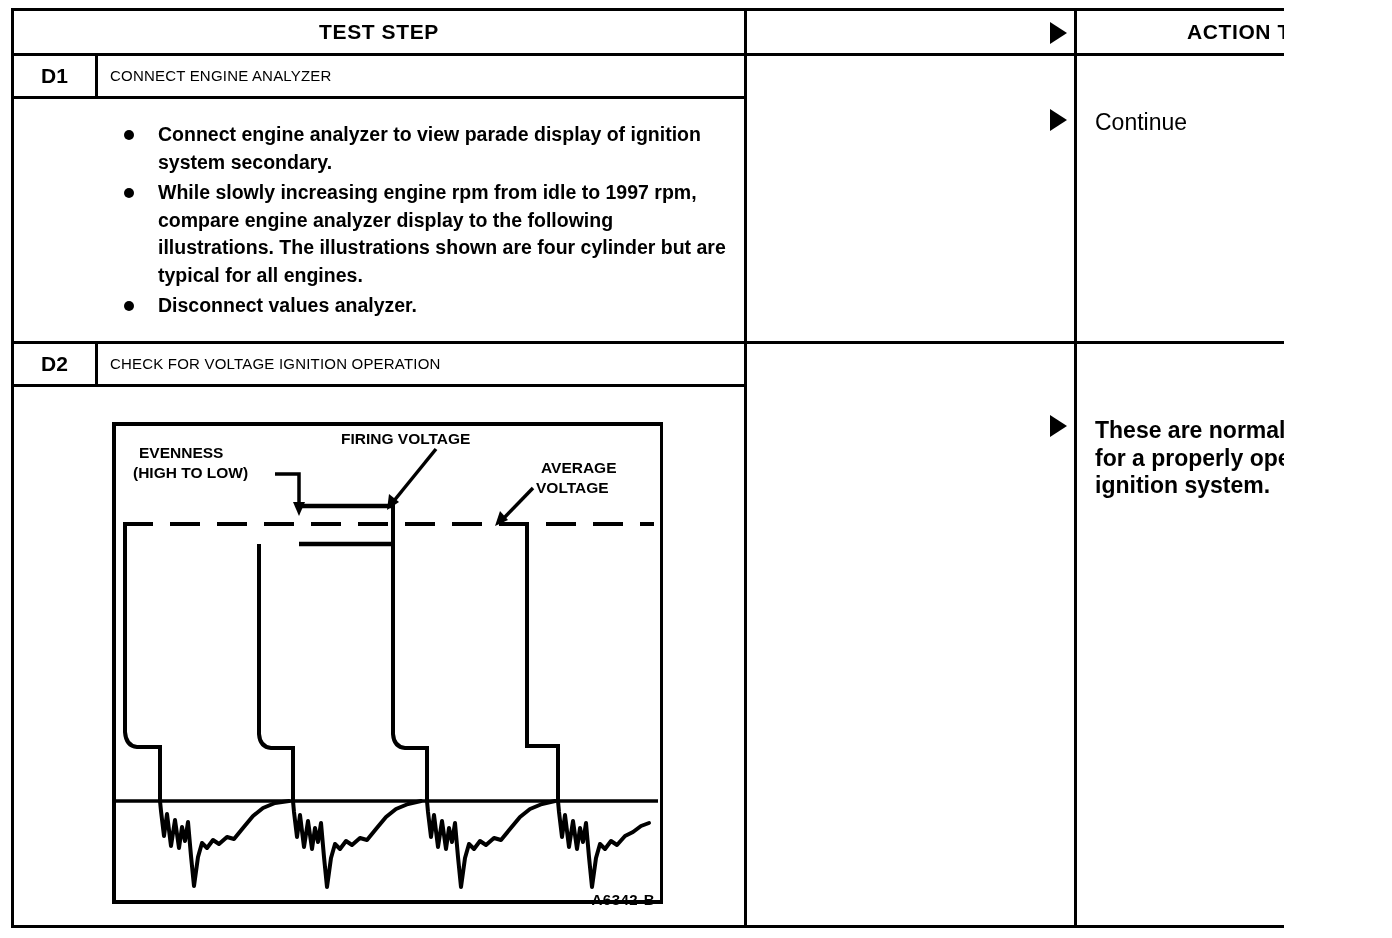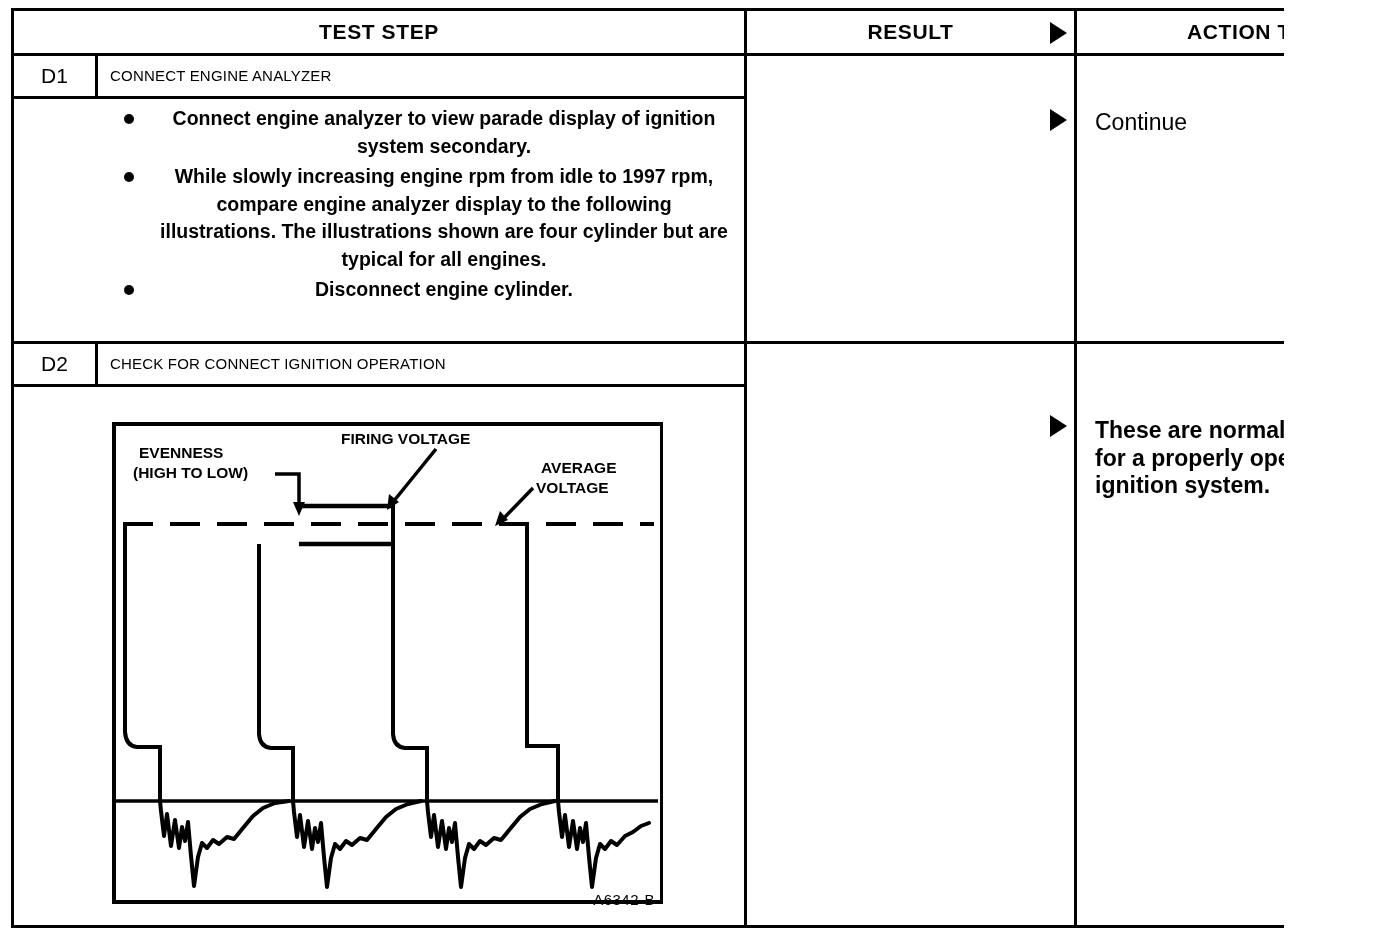--- a/index.html
+++ b/index.html
@@ -39,90 +39,89 @@
     position:absolute;width:0;height:0;
     border-top:11px solid transparent;border-bottom:11px solid transparent;
     border-left:17px solid #000;
   }
   .tri.hdr-tri{left:1036px;top:11px;}
   .tri.d1-tri{left:1036px;top:98px;}
   .tri.d2-tri{left:1036px;top:404px;}
 
   
   .code{position:absolute;width:81px;height:46px;line-height:46px;
-        text-align:center;font-weight:normal;font-size:21px;}
+        text-align:center;font-weight:bold;font-size:21px;}
   .steptitle{position:absolute;left:96px;height:46px;line-height:46px;
              font-size:15px;letter-spacing:.2px;}
 
   
-  .bullets{position:absolute;left:96px;top:94px;width:620px;text-align:center;}
+  .bullets{position:absolute;left:96px;top:110px;width:620px;}
   .bullet{position:relative;padding-left:48px;font-size:19.5px;line-height:27.5px;
           margin-bottom:3px;font-weight:bold;}
   .bullet .dot{position:absolute;left:14px;top:9px;width:10px;height:10px;
                background:#000;border-radius:50%;}
   .bullet b{font-weight:bold;}
   .bullet .reg{font-weight:bold;}
 
   
   .cell-text{position:absolute;font-size:23px;line-height:27.5px;font-weight:bold;}
   .res-d2{left:752px;top:406px;width:290px;}
   .act-d1{left:1081px;top:98px;width:280px;font-weight:normal;}
   .act-d2{left:1081px;top:406px;width:280px;}
 
   
   .figure{position:absolute;left:89px;top:405px;width:560px;height:490px;}
   .figure svg{display:block;}
-  .figcode{position:absolute;right:8px;bottom:-2px;font-size:15px;font-weight:normal;letter-spacing:.5px;}
+  .figcode{position:absolute;right:8px;bottom:-2px;font-size:15px;font-weight:bold;letter-spacing:.5px;}
 </style>
 </head>
 <body>
 
 <div class="page">
 
   <div class="table-frame">
 
     <div class="vdiv col-result"></div>
     <div class="vdiv col-action"></div>
 
     <div class="hrule header-bottom"></div>
     <div class="hrule-part" style="top:85px"></div>
     <div class="hrule d1row-bottom"></div>
     <div class="hrule-part" style="top:373px"></div>
 
     <div class="codediv" style="top:42px;height:46px;"></div>
     <div class="codediv" style="top:330px;height:46px;"></div>
 
     <div class="hdr test-step">TEST STEP</div>
-    <div class="hdr result">RESULT</div>
     <div class="tri hdr-tri"></div>
     <div class="hdr action">ACTION TO TAKE</div>
 
     <div class="code" style="top:42px;left:0;">D1</div>
     <div class="steptitle" style="top:42px;">CONNECT ENGINE ANALYZER</div>
 
     <div class="bullets">
       <div class="bullet">
         <span class="dot"></span>
         <span class="reg">Connect engine analyzer to view </span><b>parade</b><span class="reg"> display of ignition system secondary.</span>
       </div>
       <div class="bullet">
         <span class="dot"></span>
         <span class="reg">While </span><b>slowly</b><span class="reg"> increasing engine rpm from idle to 1997 rpm, compare engine analyzer display to the following illustrations. The illustrations shown are four cylinder but are typical for all engines.</span>
       </div>
       <div class="bullet">
         <span class="dot"></span>
-        <span class="reg">Disconnect engine cylinder.</span>
+        <span class="reg">Disconnect values analyzer.</span>
       </div>
     </div>
 
     <div class="tri d1-tri"></div>
     <div class="cell-text act-d1">Continue</div>
 
     <div class="code" style="top:330px;left:0;">D2</div>
-    <div class="steptitle" style="top:330px;">CHECK FOR CONNECT IGNITION OPERATION</div>
+    <div class="steptitle" style="top:330px;">CHECK FOR VOLTAGE IGNITION OPERATION</div>
 
     <div class="tri d2-tri"></div>
     <div class="cell-text act-d2">These are normal values for a properly operating ignition system.</div>
 
     <div class="figure">
       <svg width="560" height="492" viewBox="0 0 560 492">
 
         <rect x="11" y="8" width="548" height="478" fill="none" stroke="#000" stroke-width="4"></rect>
 
         <text x="36" y="42" font-family="Liberation Sans, sans-serif" font-size="15.5" font-weight="bold">EVENNESS</text>

